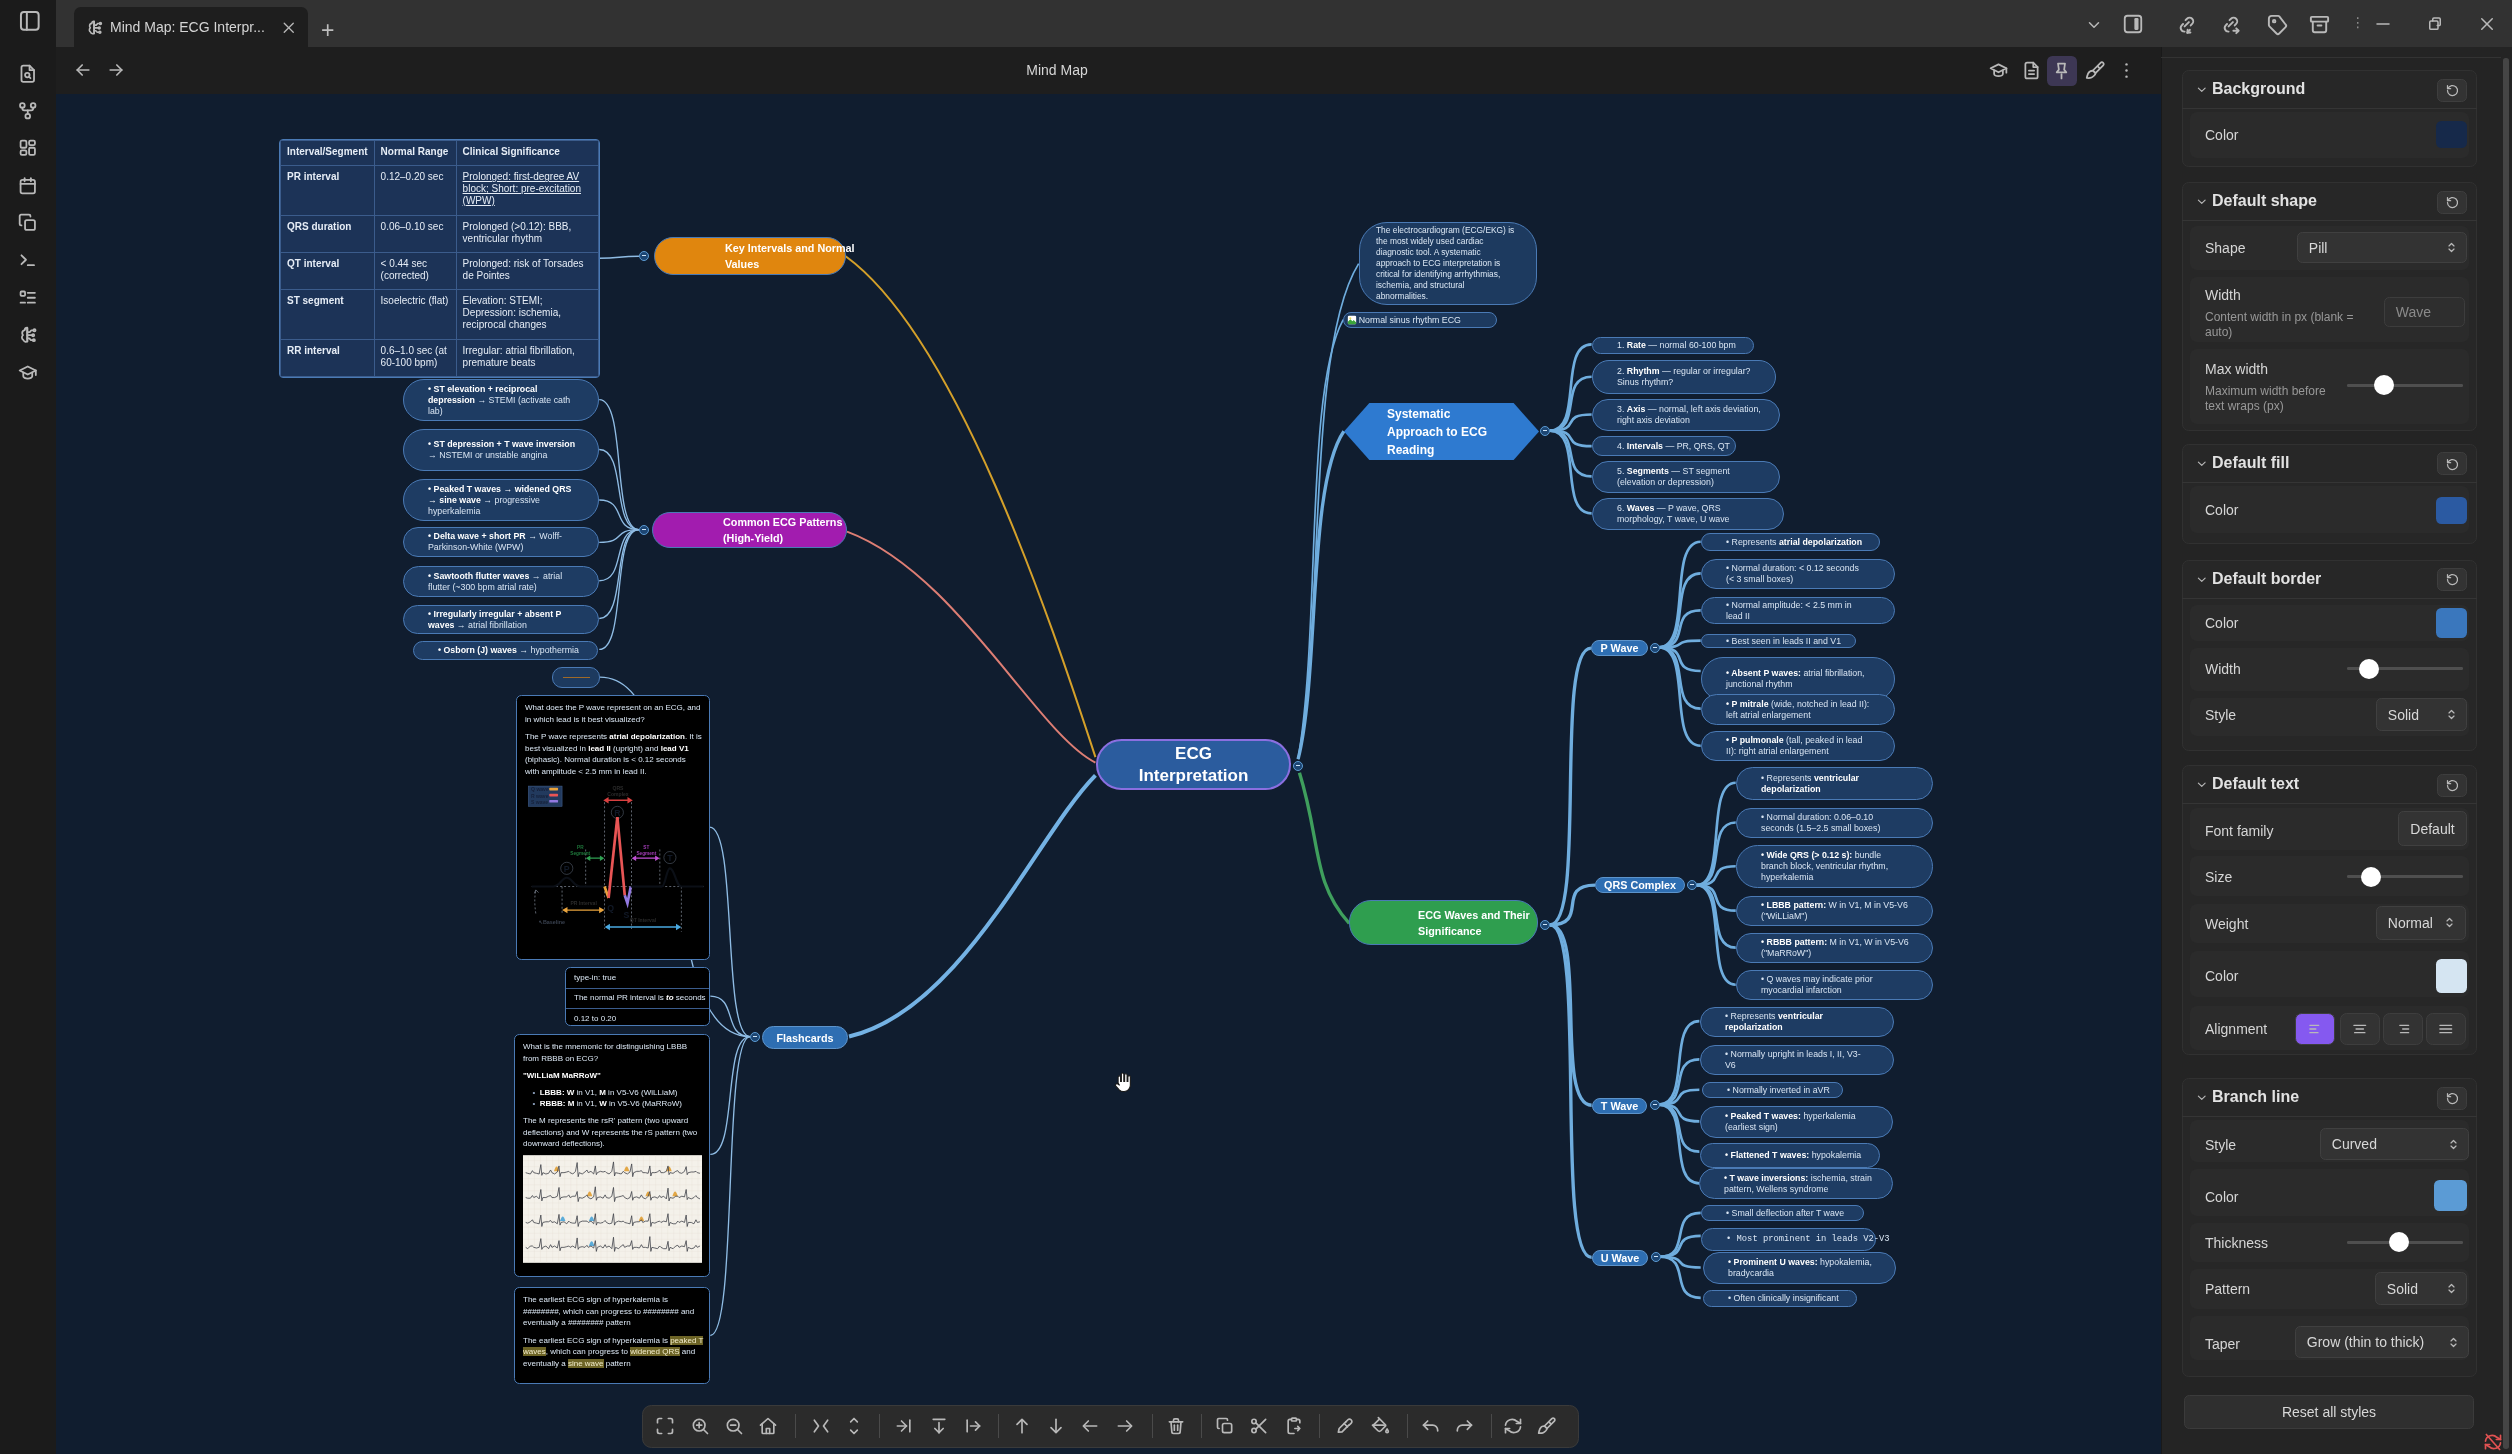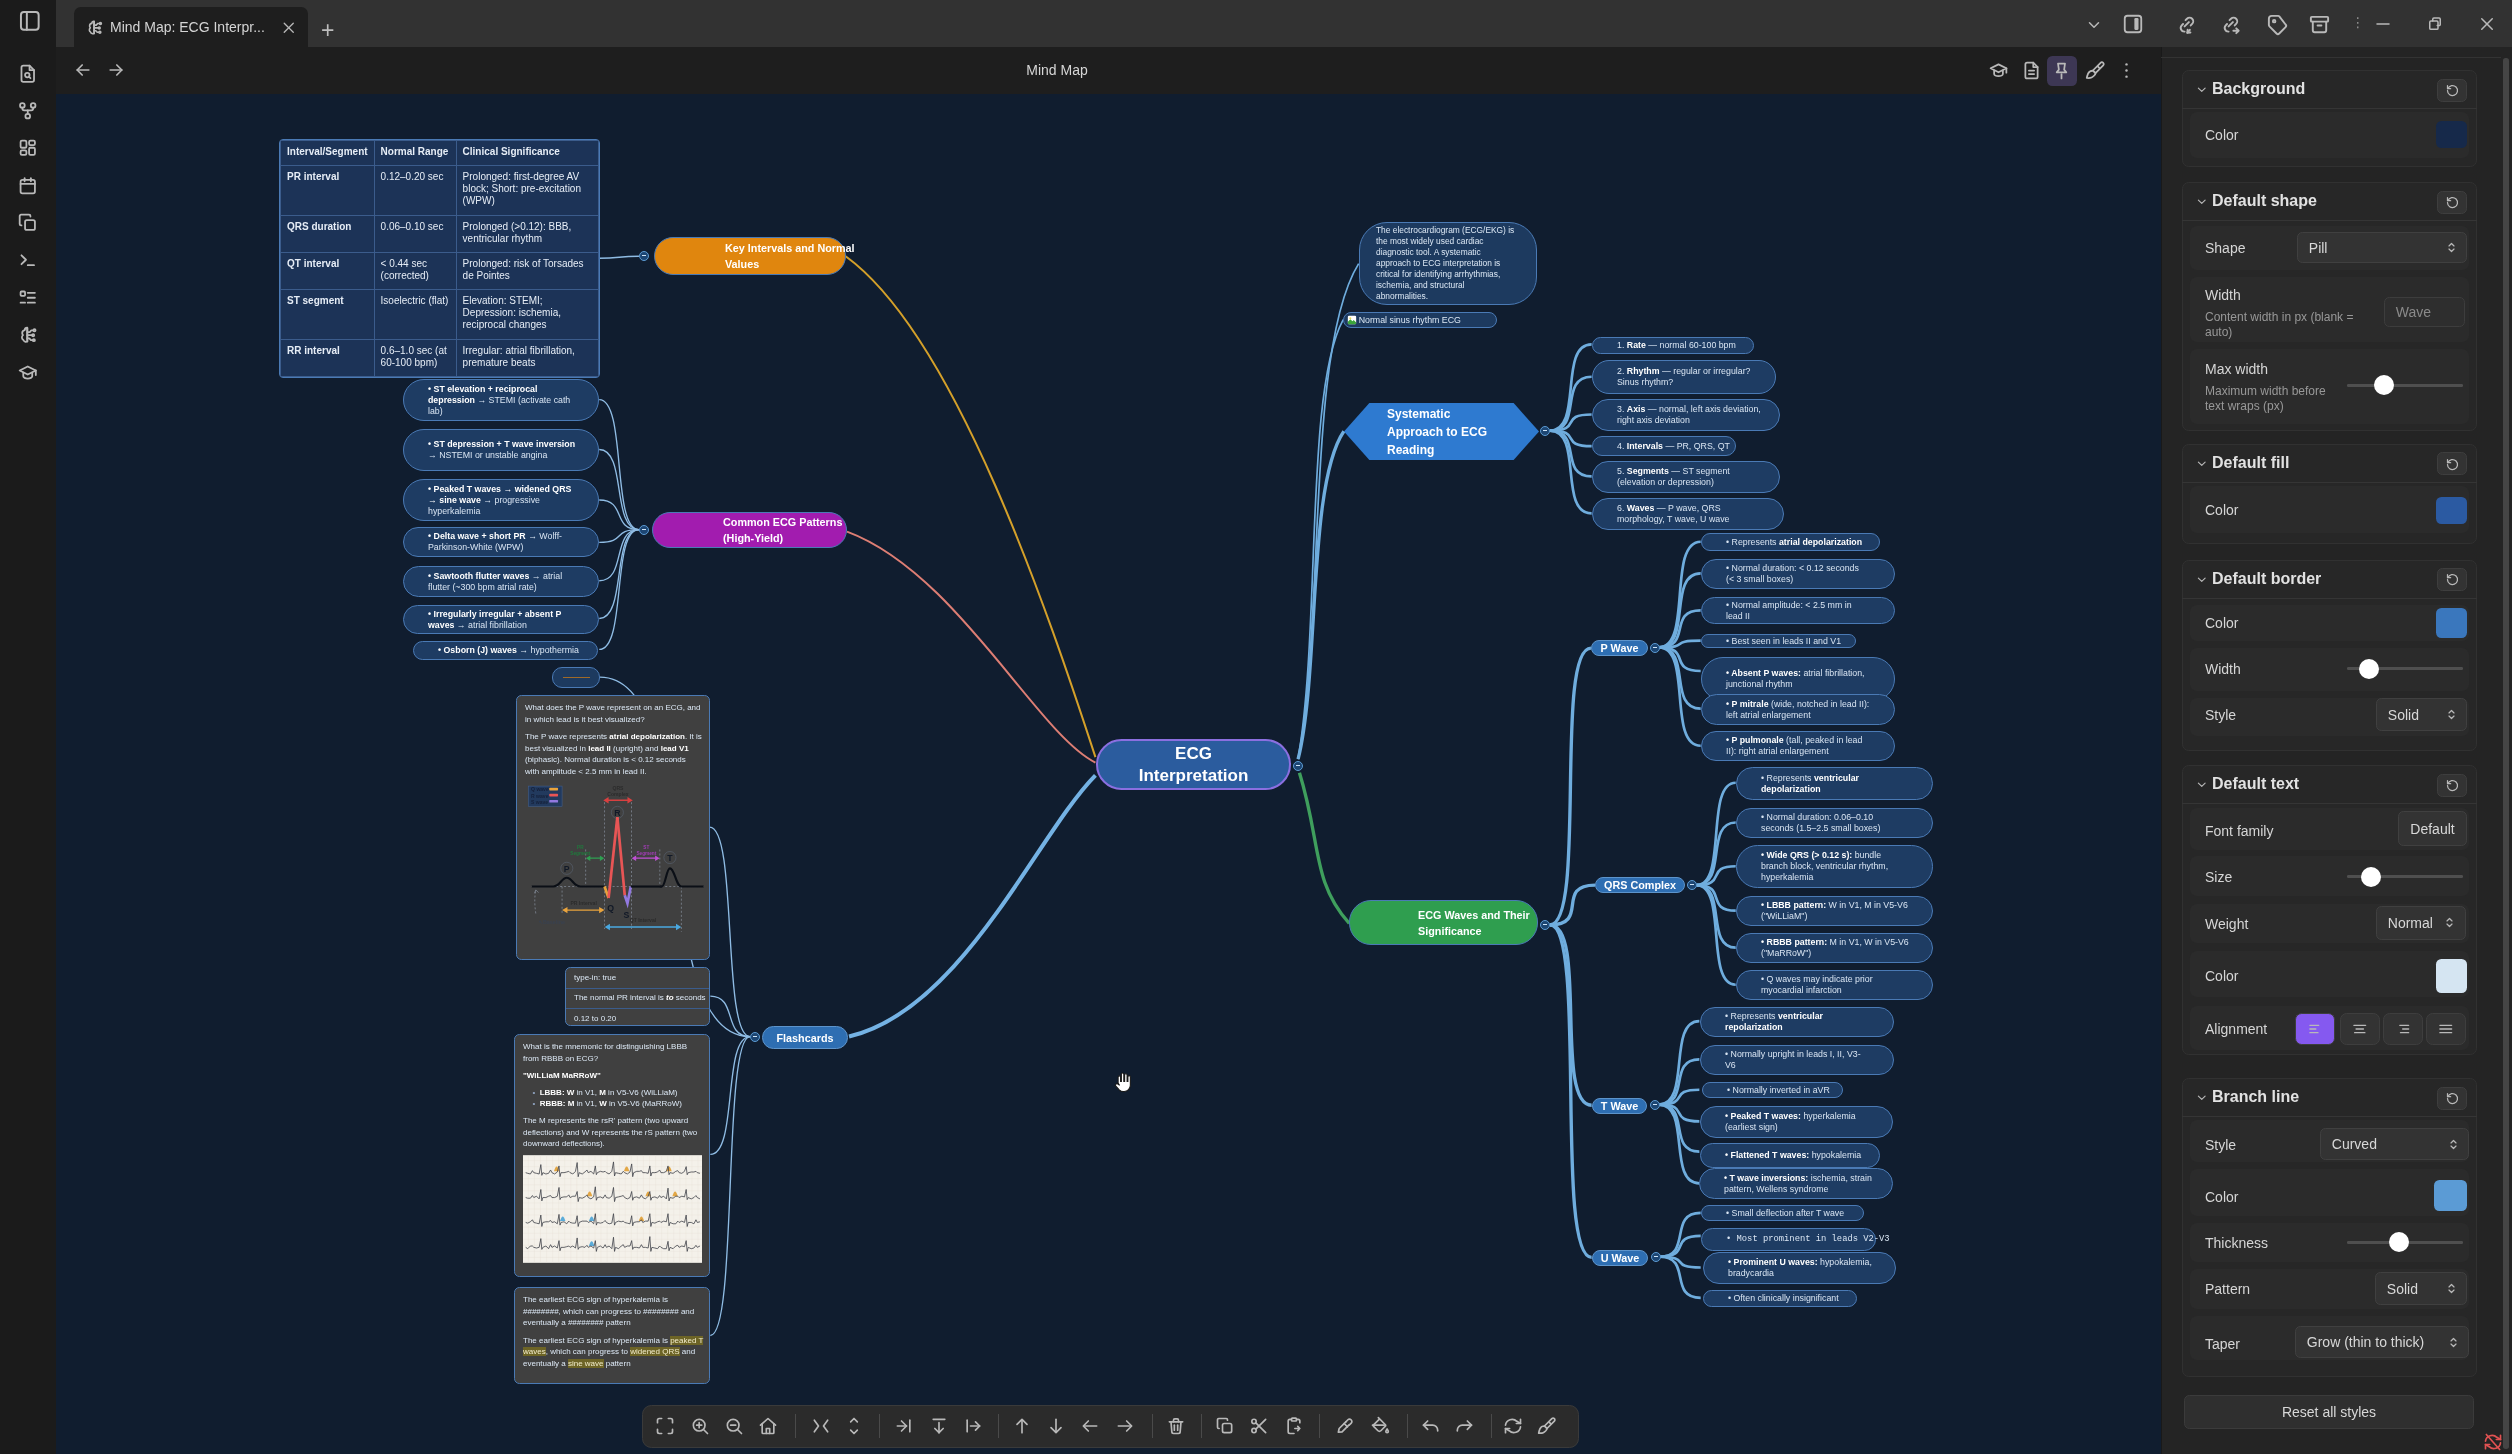--- a/index.html
+++ b/index.html
@@ -13,21 +13,21 @@
 #panel{left:2161px;top:47px;width:351px;height:1407px;background:#242424;}
 #canvas{left:56px;top:94px;width:2105px;height:1360px;background:#101d2f;overflow:hidden;}
 svg.ic{fill:none;stroke:#b9b9b9;stroke-width:2;stroke-linecap:round;stroke-linejoin:round;}
 
 .pill{position:absolute;border:1.3px solid #4a7ab5;background:#1e3c63;border-radius:27px;color:#d9e5f3;font-size:8.8px;line-height:11px;display:flex;align-items:center;padding:0 4px 0 24px;}
 .pill span{white-space:nowrap;}
 .pill b{color:#fff;}
 .gnode{position:absolute;border:1.3px solid #4a7ab5;display:flex;align-items:center;color:#fff;font-weight:bold;font-size:10.8px;line-height:16px;}
 .gnode span{white-space:nowrap;margin-left:44px;}
 .wnode{position:absolute;background:#2e6eb2;border:1.3px solid #5d94cb;border-radius:13.5px;display:flex;align-items:center;justify-content:center;color:#fff;font-weight:bold;font-size:10.8px;}
-.card{position:absolute;border:1.3px solid #4a7ab5;background:#404040;border-radius:5.4px;color:#dce8f5;font-size:8px;line-height:11.6px;padding:6px 8px;white-space:nowrap;}
+.card{position:absolute;border:1.3px solid #4a7ab5;background:#000000;border-radius:5.4px;color:#dce8f5;font-size:8px;line-height:11.6px;padding:6px 8px;white-space:nowrap;}
 .card b{color:#fff;}
 .ccirc{position:absolute;width:10px;height:10px;border-radius:50%;background:#1d4673;border:1.3px solid #5c9bd3;box-sizing:border-box;}
 .ccirc:after{content:"";position:absolute;left:1.7px;top:3px;width:4px;height:1.3px;background:#cfe4f7;}
 
 .pcard{position:absolute;left:2182px;width:295px;background:#272727;border:0.7px solid #313131;border-radius:6.7px;}
 .psub{position:absolute;left:15px;font-size:12px;color:#989898;line-height:15px;}
 .prow{position:absolute;left:2190px;width:279px;background:#2b2b2b;border-radius:6.7px;}
 .ptrack{position:absolute;height:2.7px;background:#4f4f4f;border-radius:1.3px;}
 .pknob{position:absolute;width:20px;height:20px;border-radius:50%;background:#fff;}
 </style></head><body>
@@ -249,21 +249,21 @@
 <table style="border-collapse:collapse;width:100%;height:100%;font-size:10px;line-height:11.7px;color:#e6edf6;">
 <tbody>
           <tr style="font-weight:bold;">
 <td style="border:0.7px solid #3b5c8c;padding:5.4px 6px;width:92px;vertical-align:top;">Interval/Segment</td>
 <td style="border:0.7px solid #3b5c8c;padding:5.4px 6px;width:82px;vertical-align:top;">Normal Range</td>
 <td style="border:0.7px solid #3b5c8c;padding:5.4px 6px;vertical-align:top;">Clinical Significance</td>
           </tr>
 <tr>
             <td style="border:0.7px solid #3b5c8c;padding:5.4px 6px;vertical-align:top;"><b>PR interval</b></td>
 <td style="border:0.7px solid #3b5c8c;padding:5.4px 6px;vertical-align:top;">0.12–0.20 sec</td>
-<td style="border:0.7px solid #3b5c8c;padding:5.4px 6px;vertical-align:top;">Prolonged: first-degree AV block; Short: pre-excitation (WPW)</td>
+<td style="border:0.7px solid #3b5c8c;padding:5.4px 6px;vertical-align:top;text-decoration:underline;">Prolonged: first-degree AV block; Short: pre-excitation (WPW)</td>
           </tr>
 <tr>
             <td style="border:0.7px solid #3b5c8c;padding:5.4px 6px;vertical-align:top;"><b>QRS duration</b></td>
 <td style="border:0.7px solid #3b5c8c;padding:5.4px 6px;vertical-align:top;">0.06–0.10 sec</td>
 <td style="border:0.7px solid #3b5c8c;padding:5.4px 6px;vertical-align:top;">Prolonged (&gt;0.12): BBB, ventricular rhythm</td>
           </tr>
 <tr>
             <td style="border:0.7px solid #3b5c8c;padding:5.4px 6px;vertical-align:top;"><b>QT interval</b></td>
 <td style="border:0.7px solid #3b5c8c;padding:5.4px 6px;vertical-align:top;">&lt; 0.44 sec (corrected)</td>
 <td style="border:0.7px solid #3b5c8c;padding:5.4px 6px;vertical-align:top;">Prolonged: risk of Torsades de Pointes</td>

